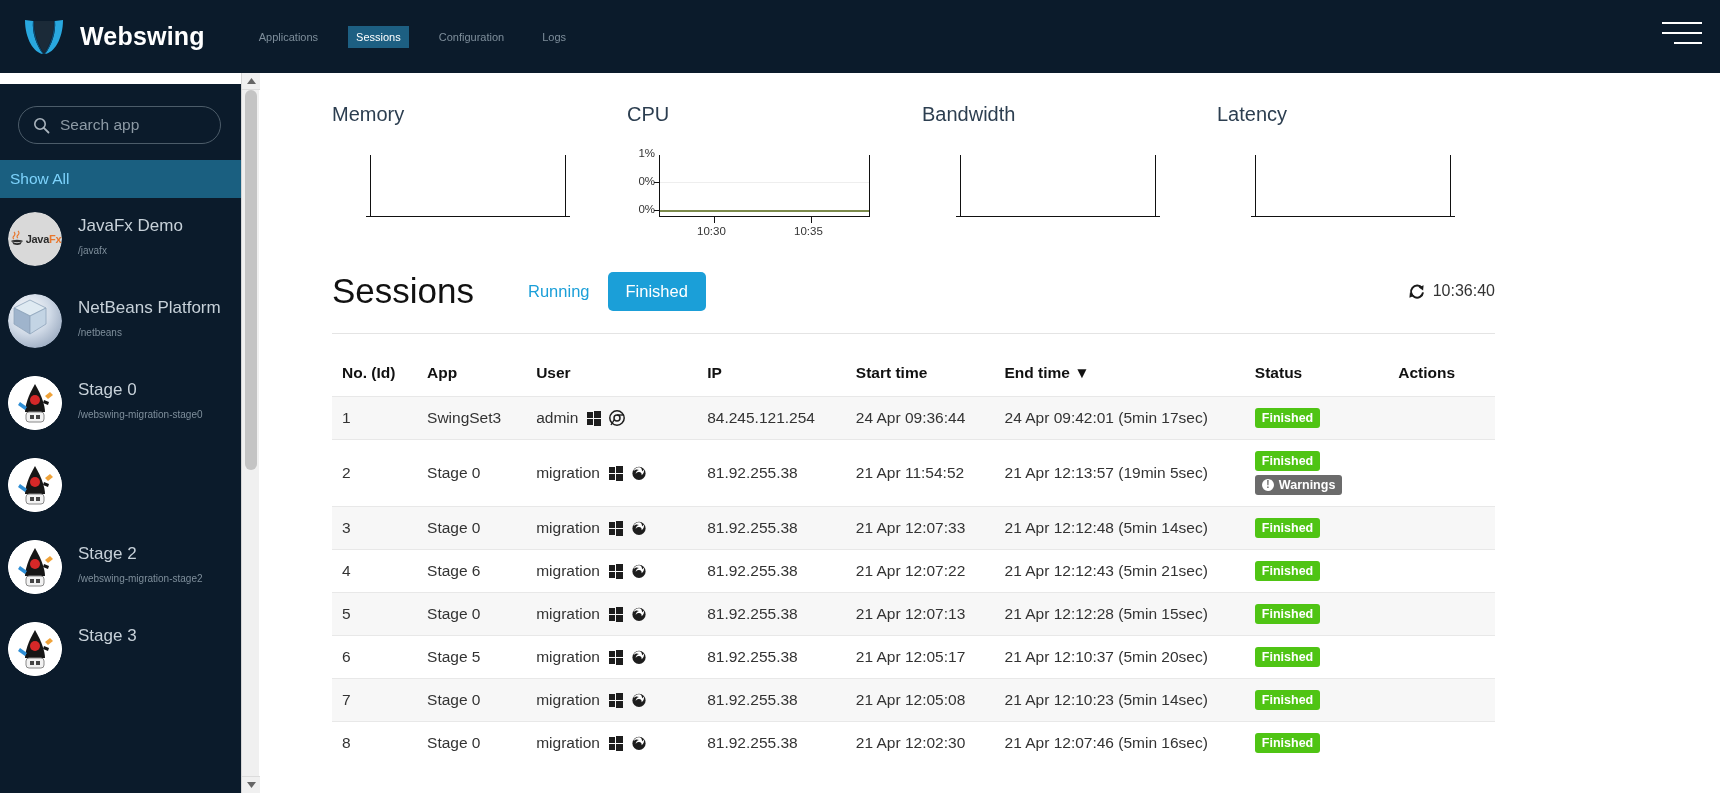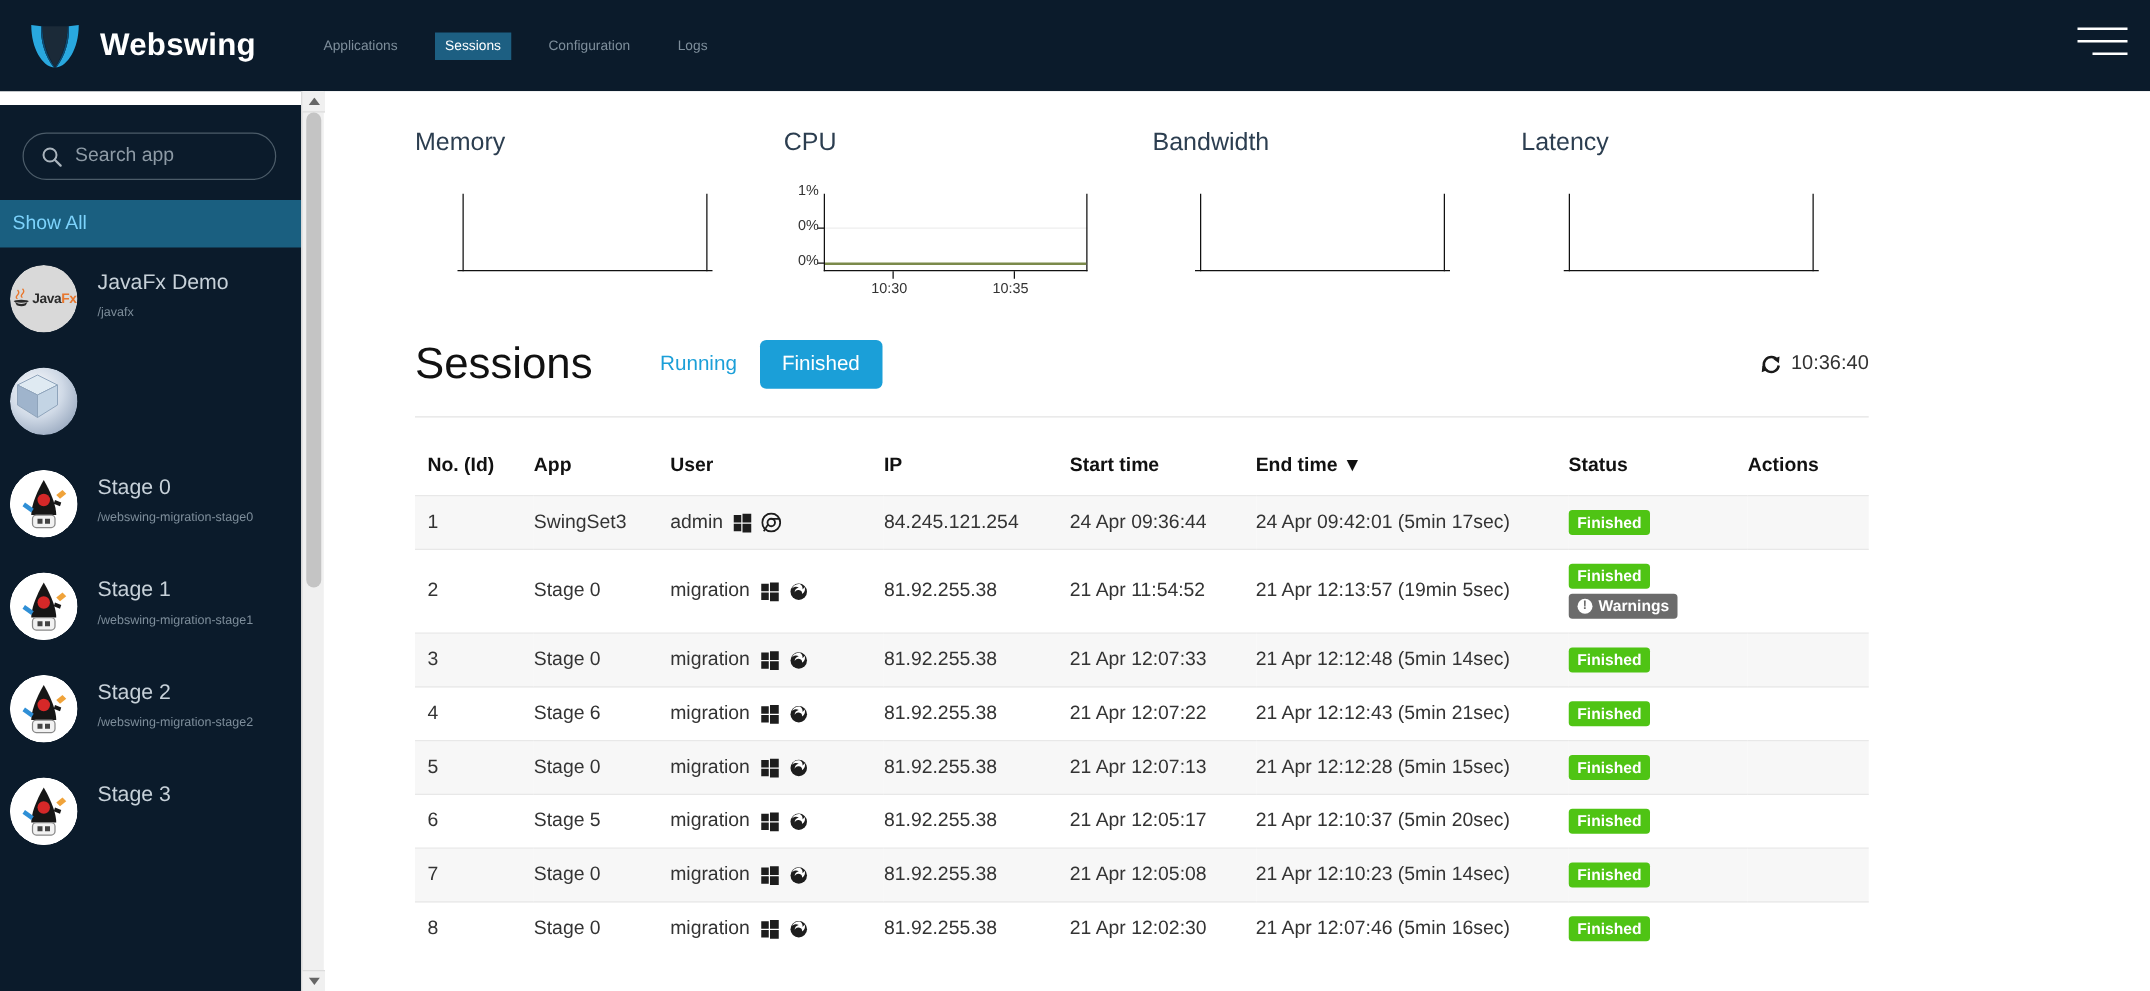--- a/index.html
+++ b/index.html
@@ -262,20 +262,24 @@
 
     <div class="app-item">
       <div class="app-icon">
         <div class="netbeans">
           <svg width="44" height="44" viewBox="0 0 44 44">
             <polygon points="22,6 38,14 22,22 6,14" fill="#dfeaf2" stroke="#8fa4bb" stroke-width="0.8"></polygon>
             <polygon points="6,14 22,22 22,40 6,30" fill="#9fb4cc" stroke="#8fa4bb" stroke-width="0.8"></polygon>
             <polygon points="38,14 22,22 22,40 38,30" fill="#c3d4e4" stroke="#8fa4bb" stroke-width="0.8"></polygon>
           </svg>
         </div>
+      </div>
+      <div class="app-text">
+        <div class="app-name">NetBeans Platform</div>
+        <div class="app-path">/netbeans</div>
       </div>
     </div>
 
     <div class="app-item">
       <div class="app-icon">
         <div class="duke">
           <svg width="54" height="54" viewBox="0 0 54 54">
             <circle cx="27" cy="27" r="27" fill="#ffffff"></circle>
             <path d="M27 8 C20 20, 17 30, 17 36 L37 36 C37 30, 34 20, 27 8 Z" fill="#161616"></path>
             <circle cx="27" cy="24" r="5" fill="#d62828"></circle>
@@ -302,24 +306,20 @@
             <path d="M27 8 C20 20, 17 30, 17 36 L37 36 C37 30, 34 20, 27 8 Z" fill="#161616"></path>
             <circle cx="27" cy="24" r="5" fill="#d62828"></circle>
             <rect x="18" y="36" width="18" height="10" rx="3" fill="#f2f2f2" stroke="#888" stroke-width="1"></rect>
             <rect x="22" y="39" width="4" height="4" fill="#444"></rect>
             <rect x="28" y="39" width="4" height="4" fill="#444"></rect>
             <path d="M12 26 l7 5 -2 3 -7 -5 Z" fill="#2f8fd6"></path>
             <path d="M37 20 l5 -4 3 3 -5 4 Z" fill="#f0a33a"></path>
             <path d="M36 24 l5 2 -1 3 -5 -2 Z" fill="#161616"></path>
           </svg>
         </div>
-      </div>
-      <div class="app-text">
-        <div class="app-name">Stage 1</div>
-        <div class="app-path">/webswing-migration-stage1</div>
       </div>
     </div>
 
     <div class="app-item">
       <div class="app-icon">
         <div class="duke">
           <svg width="54" height="54" viewBox="0 0 54 54">
             <circle cx="27" cy="27" r="27" fill="#ffffff"></circle>
             <path d="M27 8 C20 20, 17 30, 17 36 L37 36 C37 30, 34 20, 27 8 Z" fill="#161616"></path>
             <circle cx="27" cy="24" r="5" fill="#d62828"></circle>

